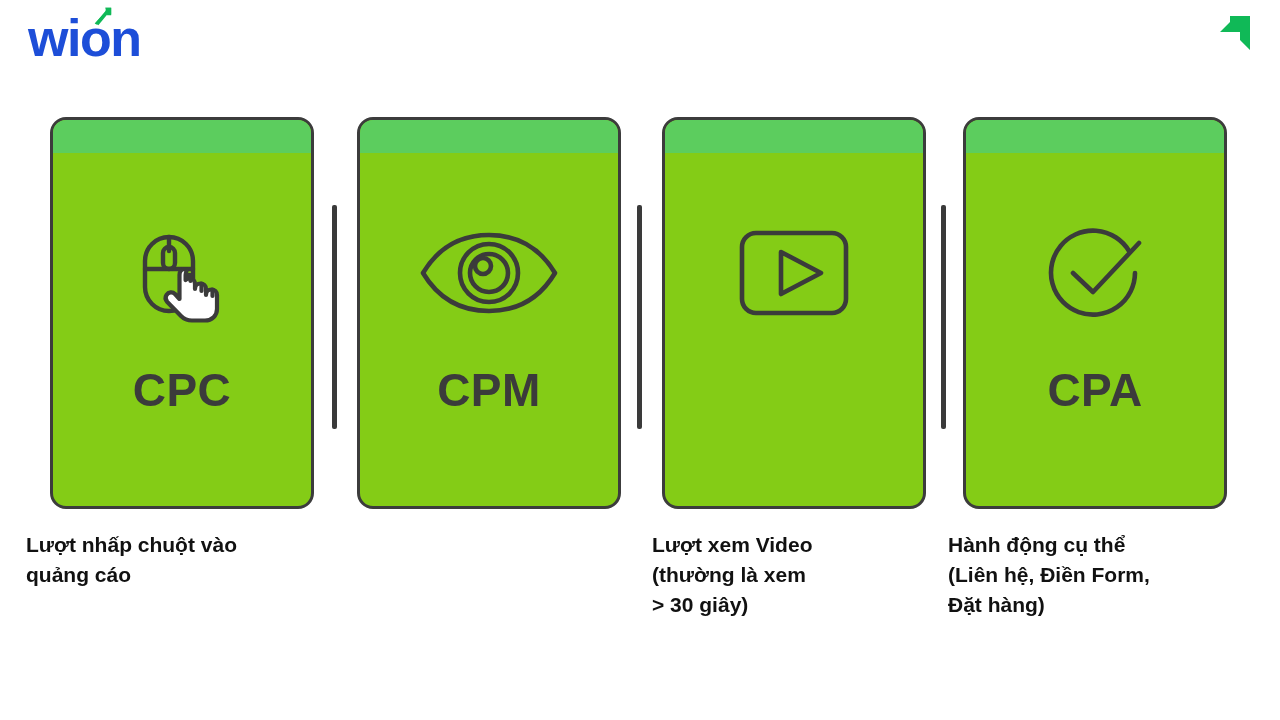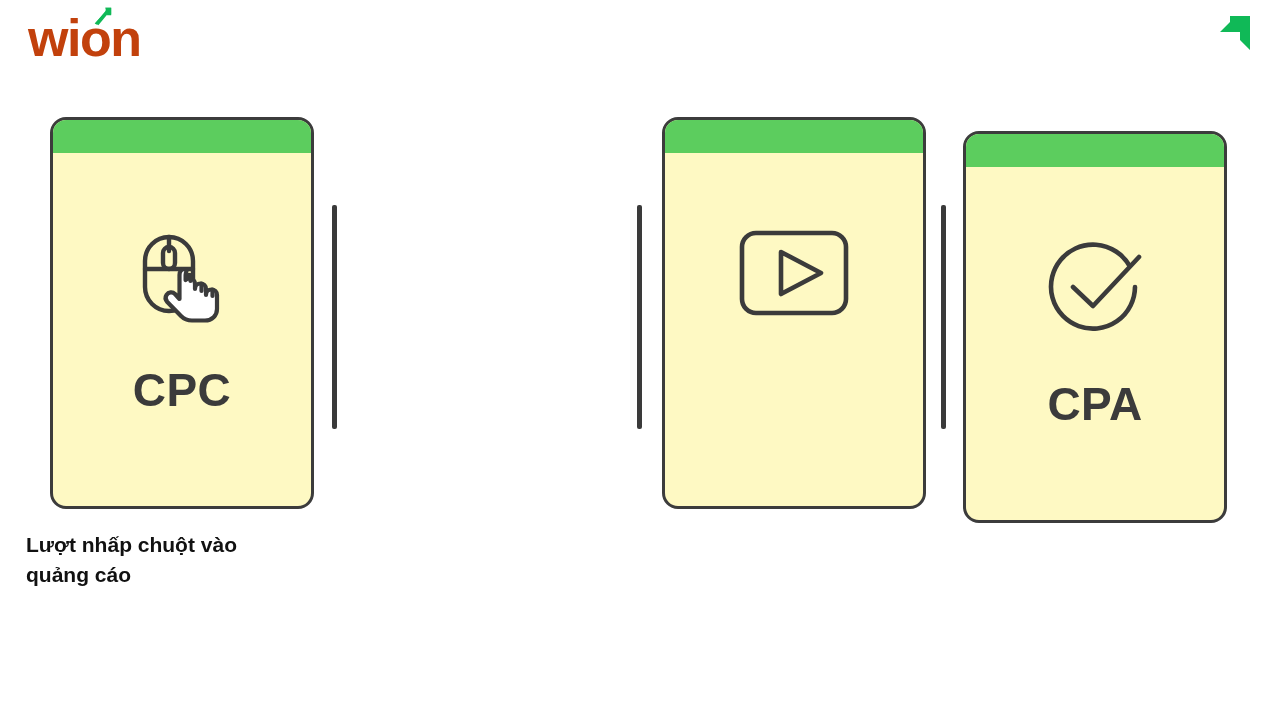--- a/index.html
+++ b/index.html
@@ -21,21 +21,21 @@
     left: 28px;
     top: 12px;
     display: flex;
     align-items: flex-start;
   }
   .brand-mark {
     position: relative;
     font-size: 52px;
     font-weight: 700;
     letter-spacing: -1.5px;
-    color: #c2410c;
+    color: #1d4ed8;
     line-height: 1;
   }
   .brand-arrow {
     position: absolute;
     left: 63px;
     top: -6px;
     width: 22px;
     height: 22px;
   }
 
@@ -57,30 +57,30 @@
   }
   .card-slot {
     position: absolute;
     top: 0;
     width: 264px;
     height: 392px;
   }
   .card-slot.s0 { left: 50px; }
   .card-slot.s1 { left: 357px; }
   .card-slot.s2 { left: 662px; }
-  .card-slot.s3 { left: 963px; margin-top: 14px; }
+  .card-slot.s3 { left: 963px; }
 
   .card {
     position: relative;
     width: 100%;
     height: 100%;
     box-sizing: border-box;
     border: 3px solid #3c3c3c;
     border-radius: 16px;
-    background: #fef9c3;
+    background: #84cc16;
     overflow: hidden;
     display: flex;
     flex-direction: column;
     align-items: center;
   }
   .card-header {
     width: 100%;
     height: 33px;
     flex: 0 0 33px;
     background: #5ccd5e;
@@ -174,20 +174,36 @@
             <path d="M67.5 58 L67.5 64"></path>
             <path d="M78.5 66.5 L78.5 74"></path>
             <path d="M89.5 72.5 L89.5 79"></path>
           </g>
         </svg>
       </div>
       <div class="card-code">CPC</div>
     </div>
   </div>
 
+  <div class="card-slot s1">
+    <div class="card">
+      <div class="card-header"></div>
+      <div class="card-icon">
+        <svg width="140" height="84" viewBox="0 0 140 84">
+          <g fill="none" stroke="#3b3b3b" stroke-width="4.6" stroke-linecap="round" stroke-linejoin="round">
+            <path d="M4 42 C22 12 48 4 70 4 C92 4 118 12 136 42 C118 72 92 80 70 80 C48 80 22 72 4 42 Z"></path>
+            <circle cx="70" cy="42" r="29"></circle>
+            <circle cx="70" cy="42" r="19"></circle>
+            <circle cx="64" cy="35" r="8"></circle>
+          </g>
+        </svg>
+      </div>
+      <div class="card-code">CPM</div>
+    </div>
+  </div>
 
   <div class="card-slot s2">
     <div class="card">
       <div class="card-header"></div>
       <div class="card-icon">
         <svg width="110" height="86" viewBox="0 0 110 86">
           <g fill="none" stroke="#3b3b3b" stroke-width="4.6" stroke-linecap="round" stroke-linejoin="round">
             <rect x="3" y="3" width="104" height="80" rx="14"></rect>
             <path d="M42 22 L82 43 L42 64 Z"></path>
           </g>
@@ -213,13 +229,19 @@
 
 </div>
 
 <div class="divider d0"></div>
 <div class="divider d1"></div>
 <div class="divider d2"></div>
 
 <div class="captions">
   <div class="caption c0">Lượt nhấp chuột vào
 quảng cáo</div>
+  <div class="caption c2">Lượt xem Video
+(thường là xem
+&gt; 30 giây)</div>
+  <div class="caption c3">Hành động cụ thể
+(Liên hệ, Điền Form,
+Đặt hàng)</div>
 </div>
 
 </body></html>

